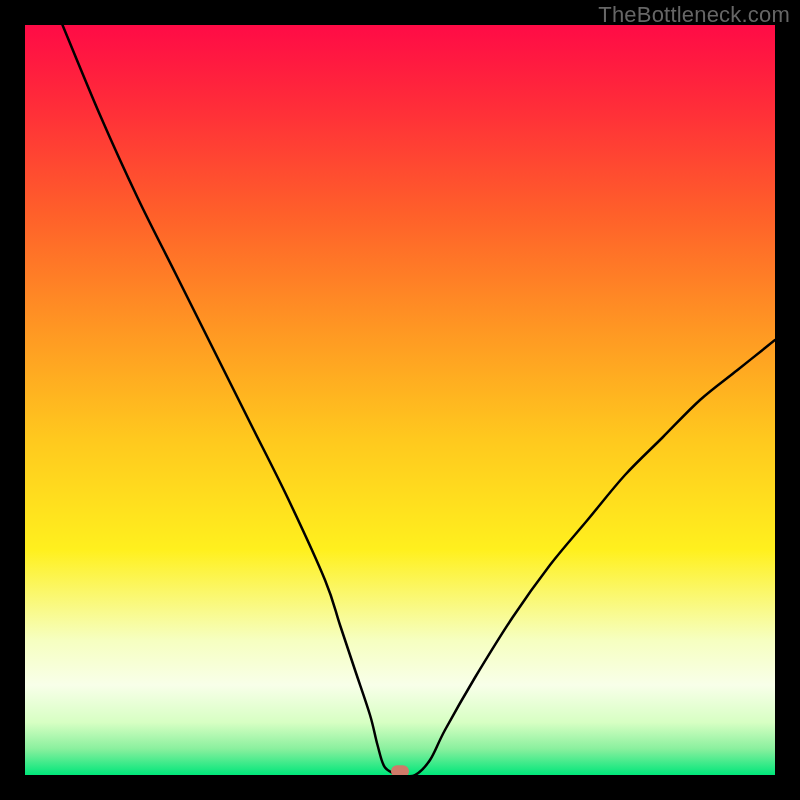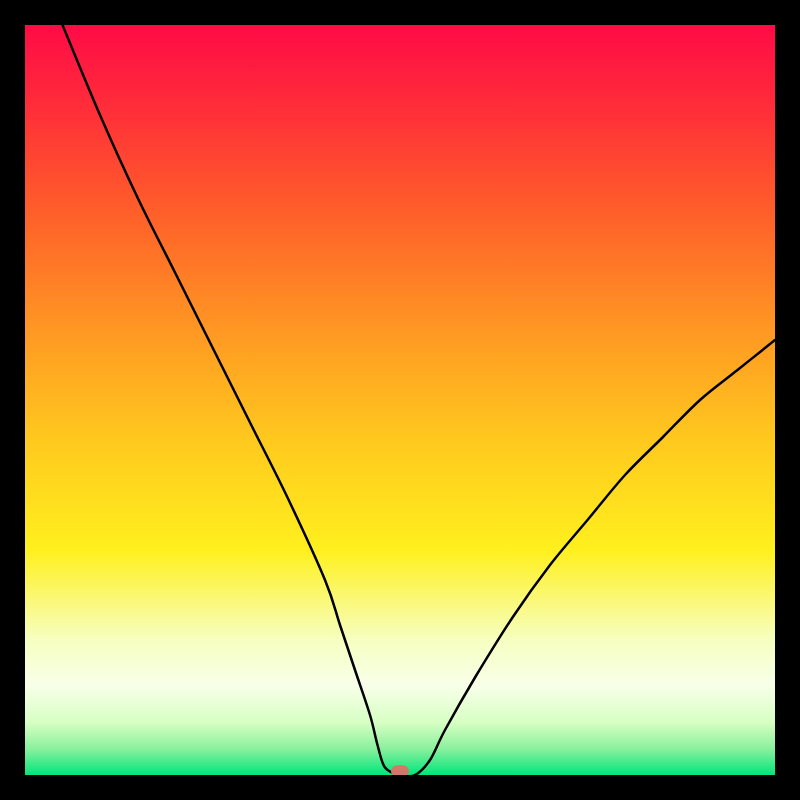--- a/index.html
+++ b/index.html
@@ -43,20 +43,21 @@
     stroke-width: 2.5;
     stroke-linecap: round;
     stroke-linejoin: round;
   }
 </style>
 </head>
 <body>
 
 <div class="frame">
 
+  <div class="watermark">TheBottleneck.com</div>
 
   <svg viewBox="0 0 750 750">
     <defs>
       <linearGradient id="bg-grad" x1="0" y1="0" x2="0" y2="1">
 
       <stop offset="0%" stop-color="#ff0b46"></stop>
           <stop offset="10%" stop-color="#ff2a3a"></stop>
           <stop offset="25%" stop-color="#ff5f2a"></stop>
           <stop offset="40%" stop-color="#ff9523"></stop>
           <stop offset="55.00000000000001%" stop-color="#ffc81e"></stop>

